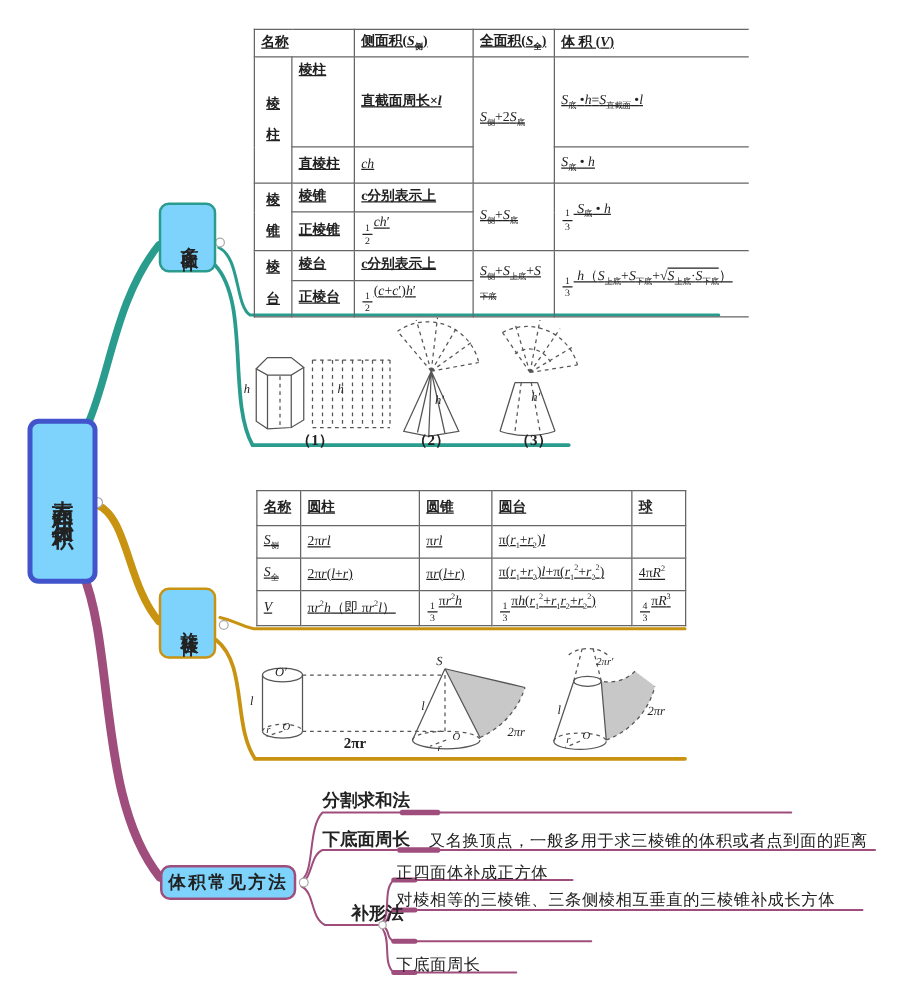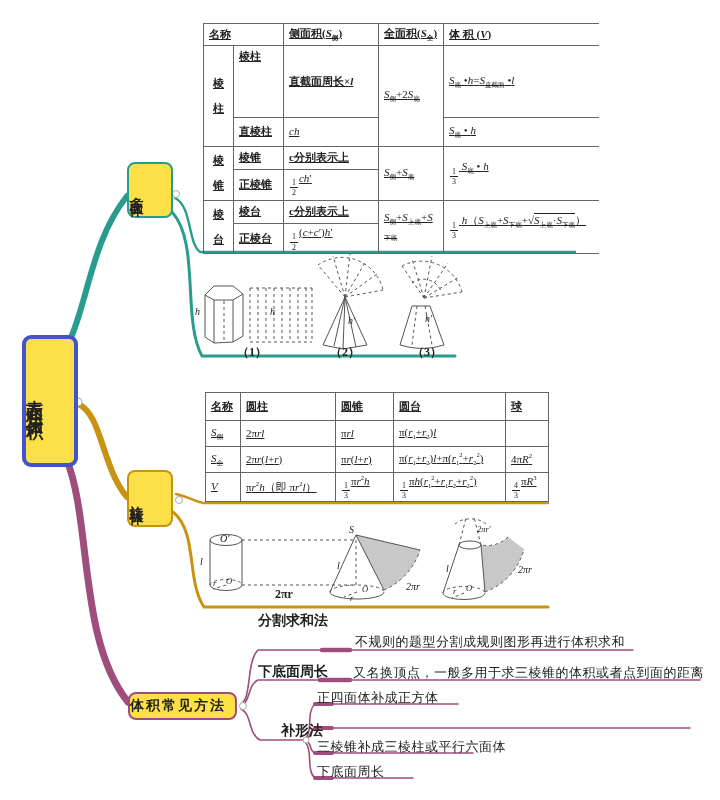--- a/index.html
+++ b/index.html
@@ -1,19 +1,19 @@
 <!DOCTYPE html>
 <html><head>
 <meta charset="utf-8">
 <style>
   html,body{margin:0;padding:0;background:#fff;}
   .stage{position:relative;width:720px;height:800px;background:#fff;overflow:hidden;
          font-family:"Liberation Serif",serif;color:#222;}
   .bg{position:absolute;left:0;top:0;}
-  .node{position:absolute;background:#fde047;display:flex;align-items:center;
+  .node{position:absolute;background:#7dd3fc;display:flex;align-items:center;justify-content:center;
         box-sizing:border-box;z-index:3;}
   .central{left:22px;top:335px;width:56px;height:132px;border:4px solid #4254cb;border-radius:9px;
            font-size:17px;font-weight:bold;}
   .vtext{writing-mode:vertical-rl;letter-spacing:5px;line-height:1;}
   .n-teal{left:127px;top:162px;width:46px;height:56px;border:2.5px solid #2a9c8e;border-radius:8px;
           font-size:14px;font-weight:bold;}
   .n-orange{left:127px;top:470px;width:46px;height:57px;border:2.5px solid #c99312;border-radius:8px;
           font-size:14px;font-weight:bold;}
   .n-teal .vtext,.n-orange .vtext{letter-spacing:3px;}
   .n-purple{left:128px;top:692px;width:109px;height:28px;border:2.5px solid #9e4d7c;border-radius:8px;
@@ -254,27 +254,26 @@
               <span>3</span>
             </span>π<i>h</i>(<i>r</i><sub>1</sub><sup>2</sup>+<i>r</i><sub>1</sub><i>r</i><sub>2</sub>+<i>r</i><sub>2</sub><sup>2</sup>)</td>
       <td><span class="fr">
               <span>4</span>
               <span>3</span>
             </span>π<i>R</i><sup>3</sup></td>
     </tr>
   </tbody>
     </table>
 
-  <div class="mlabel" style="left:258px;top:612px">分割求和法</div>
-  <div class="mitem" style="left:355px;top:633px">不规则的题型分割成规则图形再进行体积求和</div>
+  <div class="mlabel" style="left:258px;top:632px">分割求和法</div>
   <div class="mlabel" style="left:258px;top:663px">下底面周长</div>
-  <div class="mitem" style="left:353px;top:664px">又名换顶点，一般多用于求三棱锥的体积或者点到面的距离</div>
+  <div class="mitem" style="left:343px;top:664px">又名换顶点，一般多用于求三棱锥的体积或者点到面的距离</div>
   <div class="mlabel" style="left:281px;top:722px">补形法</div>
   <div class="mitem" style="left:317px;top:689px">正四面体补成正方体</div>
-  <div class="mitem" style="left:317px;top:738px">三棱锥补成三棱柱或平行六面体</div>
+  <div class="mitem" style="left:317px;top:711px">对棱相等的三棱锥、三条侧棱相互垂直的三棱锥补成长方体</div>
   <div class="mitem" style="left:317px;top:763px">下底面周长</div>
 
   <span class="flabel" style="left:195px;top:306px">h</span>
   <span class="flabel" style="left:270px;top:306px">h</span>
   <span class="flabel" style="left:348px;top:315px">h′</span>
   <span class="flabel" style="left:425px;top:313px">h′</span>
   <span class="fcap" style="left:237px;top:344px">（1）</span>
   <span class="fcap" style="left:330px;top:344px">（2）</span>
   <span class="fcap" style="left:412px;top:344px">（3）</span>
 

